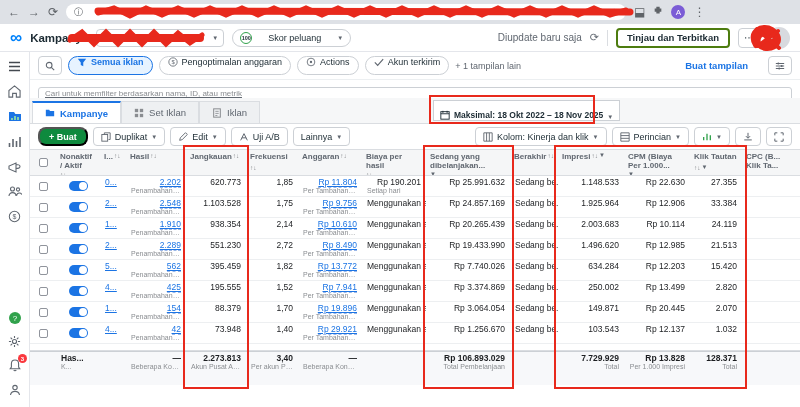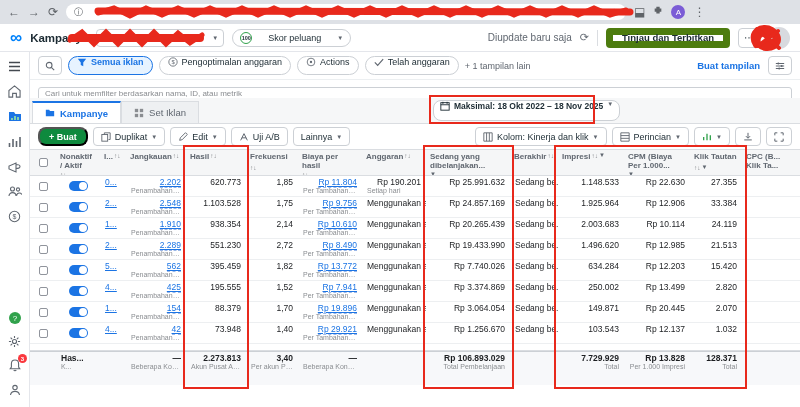--- a/index.html
+++ b/index.html
@@ -18,50 +18,50 @@
   .app-header { position:absolute; top:24px; left:0; right:0; height:28px; background:#fff; border-bottom:1px solid #e4e6eb; display:flex; align-items:center; padding:0 10px; gap:8px; }
   .meta-logo { color:#0082fb; font-size:17px; font-weight:bold; line-height:1; }
   .hdr-title { font-size:11.5px; font-weight:bold; color:#1c2b33; }
   .account-select { width:128px; height:18px; border:1px solid #ccd0d5; border-radius:4px; display:flex; align-items:center; justify-content:flex-end; padding:0 5px; font-size:8px; color:#606770; background:#fff; }
   .score-pill { height:18px; border:1px solid #ccd0d5; border-radius:10px; display:flex; align-items:center; gap:16px; padding:0 7px; font-size:9px; color:#1c2b33; background:#fff; }
   .score-ring { width:12px; height:12px; border:1.5px solid #31a24c; border-radius:50%; font-size:5.5px; display:flex; align-items:center; justify-content:center; color:#1c2b33; font-weight:bold; }
   .hdr-right { margin-left:auto; display:flex; align-items:center; gap:8px; }
   .updated-txt { font-size:10px; color:#606770; }
   .refresh-ic { font-size:11px; color:#606770; }
   .vdiv { width:1px; height:16px; background:#dadde1; }
-  .review-btn { height:20px; border:7px solid #4d7c0f; border-radius:4px; background:#fff; font-size:9.5px; font-weight:bold; color:#1c2b33; padding:0 9px; display:flex; align-items:center; }
+  .review-btn { height:20px; border:2px solid #4d7c0f; border-radius:4px; background:#fff; font-size:9.5px; font-weight:bold; color:#1c2b33; padding:0 9px; display:flex; align-items:center; }
   .more-btn { height:20px; width:22px; border:1px solid #ccd0d5; border-radius:4px; background:#fff; font-size:10px; color:#1c2b33; display:flex; align-items:center; justify-content:center; }
   .hdr-avatar { width:22px; height:22px; border-radius:50%; background:#d8dadf; }
 
   
   .sidebar { position:absolute; top:52px; left:0; width:30px; bottom:0; background:#fff; border-right:1px solid #e4e6eb; display:flex; flex-direction:column; align-items:center; padding:7px 0 10px 0; gap:10px; }
   .sb-ic { width:15px; height:15px; display:flex; align-items:center; justify-content:center; position:relative; }
   .sb-ic svg { display:block; }
   .sb-bottom { margin-top:auto; display:flex; flex-direction:column; gap:9px; align-items:center; }
   .badge { position:absolute; top:-4px; right:-5px; background:#fa383e; color:#fff; font-size:6px; min-width:9px; height:9px; border-radius:5px; display:flex; align-items:center; justify-content:center; padding:0 1px; font-weight:bold; }
 
   
   .main { position:absolute; top:52px; left:30px; right:0; bottom:0; background:#fff; }
 
   .toolbar { height:28px; display:flex; align-items:center; gap:6px; padding:0 8px; border-bottom:1px solid #eceff1; }
   .sq-btn { width:24px; height:19px; border:1px solid #ccd0d5; border-radius:4px; background:#fff; display:flex; align-items:center; justify-content:center; }
   .pill { height:19px; border:1px solid #ccd0d5; border-radius:10px; background:#fff; display:flex; align-items:flex-start; gap:4px; padding:0 8px; font-size:9px; color:#1c2b33; white-space:nowrap; }
   .pill.active { border-color:#1b74e4; color:#1b74e4; background:#e7f3ff; font-weight:bold; }
   .plain-link { font-size:9px; color:#606770; white-space:nowrap; }
-  .tb-right { margin-left:auto; display:flex; align-items:center; gap:8px; }
+  .tb-right { margin-left:auto; display:flex; align-items:center; gap:20px; }
   .blue-link { color:#1b74e4; font-size:9.5px; font-weight:bold; white-space:nowrap; }
 
   .searchbar { height:18px; padding:2px 8px; }
-  .search-input { width:100%; height:14px; border:1px solid #ccd0d5; border-radius:3px; font-size:8px; color:#606770; padding:0 6px; font-family:"Liberation Sans", sans-serif; }
+  .search-input { width:100%; height:14px; border:1px solid #ccd0d5; border-radius:3px; font-size:8px; color:#606770; padding:0 6px; font-family:"Liberation Sans", sans-serif;text-decoration:underline; }
   .search-input::placeholder { color:#8a8d91; }
 
   .tabs-row { height:26px; background:#f6f7f8; border-bottom:1px solid #dadde1; display:flex; align-items:flex-end; padding:0 0 0 2px; position:relative; }
   .tab { height:22px; display:flex; align-items:center; gap:5px; padding:0 12px; font-size:9.5px; border:1px solid #dadde1; border-bottom:none; background:#eef0f2; color:#606770; }
   .tab.active { background:#fff; color:#1b74e4; font-weight:bold; border-top:2px solid #1b74e4; }
-  .date-ctrl { position:absolute; left:403px; top:2px; height:21px; border:1px solid #ccd0d5; border-radius:8px; background:#fff; display:flex; align-items:flex-start; gap:4px; padding:0 6px; font-size:8.5px; font-weight:bold; color:#1c2b33; white-space:nowrap; }
+  .date-ctrl { position:absolute; left:403px; top:2px; height:21px; border:1px solid #ccd0d5; border-radius:0; background:#fff; display:flex; align-items:flex-end; gap:4px; padding:0 6px; font-size:8.5px; font-weight:bold; color:#1c2b33; white-space:nowrap; }
   .caret { font-size:6px; color:#606770; }
 
   .actions-row { height:26px; display:flex; align-items:center; gap:5px; padding:0 8px; border-bottom:1px solid #dadde1; background:#fff; }
   .create-btn { height:19px; background:#0e8a3e; color:#fff; border-radius:8px; font-size:9px; font-weight:bold; padding:0 9px; display:flex; align-items:center; }
   .act-btn { height:19px; border:1px solid #ccd0d5; border-radius:4px; background:#fff; display:flex; align-items:center; gap:4px; padding:0 7px; font-size:9px; color:#1c2b33; white-space:nowrap; }
   .act-right { margin-left:auto; display:flex; align-items:center; gap:5px; }
 
   
   .grid { display:grid; grid-template-columns:26px 44px 26px 60px 60px 52px 64px 64px 84px 48px 66px 66px 52px 58px; width:770px; }
   .thead { background:#f5f6f7; border-bottom:1px solid #dadde1; height:26px; }
@@ -227,21 +227,21 @@
         <svg class="ic10" viewBox="0 0 12 12">
             <circle cx="6" cy="6" r="4.6" fill="none" stroke="#606770" stroke-width="1"></circle>
             <circle cx="6" cy="6" r="1.4" fill="#606770"></circle>
           </svg>
         <span>Actions</span>
       </span>
       <span class="pill">
         <svg class="ic10" viewBox="0 0 12 12">
             <path d="M1 6.5 4.4 10 11 2.5" fill="none" stroke="#606770" stroke-width="1.4"></path>
           </svg>
-        <span>Telah anggaran</span>
+        <span>Akun terkirim</span>
       </span>
       <span class="plain-link">+ 1 tampilan lain</span>
       <div class="tb-right">
         <span class="blue-link">Buat tampilan</span>
         <span class="sq-btn">
           <svg class="ic10" viewBox="0 0 12 12">
               <path d="M1 3h10M1 6h10M1 9h10" stroke="#606770" stroke-width="1.2"></path>
               <circle cx="4" cy="3" r="1.2" fill="#606770"></circle>
               <circle cx="8" cy="6" r="1.2" fill="#606770"></circle>
               <circle cx="5" cy="9" r="1.2" fill="#606770"></circle>
@@ -262,20 +262,27 @@
         <span>Kampanye</span>
       </div>
       <div class="tab">
         <svg class="ic10" viewBox="0 0 12 12">
             <rect x="1" y="1" width="4" height="4" fill="#8a8d91"></rect>
             <rect x="7" y="1" width="4" height="4" fill="#8a8d91"></rect>
             <rect x="1" y="7" width="4" height="4" fill="#8a8d91"></rect>
             <rect x="7" y="7" width="4" height="4" fill="#8a8d91"></rect>
           </svg>
         <span>Set Iklan</span>
+      </div>
+      <div class="tab">
+        <svg class="ic10" viewBox="0 0 12 12">
+            <rect x="2" y="1" width="8" height="10" fill="none" stroke="#8a8d91" stroke-width="1.2"></rect>
+            <path d="M4 4h4M4 6.5h4M4 9h2.5" stroke="#8a8d91" stroke-width="1"></path>
+          </svg>
+        <span>Iklan</span>
       </div>
       <div class="date-ctrl">
         <svg class="ic10" viewBox="0 0 12 12">
             <rect x="1" y="2" width="10" height="9" fill="none" stroke="#1c2b33" stroke-width="1.1"></rect>
             <path d="M1 4.5h10M3.5 1v2.5M8.5 1v2.5" stroke="#1c2b33" stroke-width="1.1"></path>
           </svg>
         <span>Maksimal: 18 Okt 2022 – 18 Nov 2025</span>
         <span class="caret">▼</span>
       </div>
     </div>
@@ -348,37 +355,37 @@
         </div>
       <div class="th">
           <span>Nonaktif / Aktif</span>
           <span class="sort">↑↓</span>
         </div>
       <div class="th">
           <span>I...</span>
           <span class="sort">↑↓</span>
         </div>
       <div class="th">
+          <span>Hasil</span>
+          <span class="sort">↑↓</span>
+        </div>
+      <div class="th">
           <span>Jangkauan</span>
           <span class="sort">↑↓</span>
         </div>
       <div class="th">
-          <span>Hasil</span>
-          <span class="sort">↑↓</span>
-        </div>
-      <div class="th">
           <span>Frekuensi</span>
           <span class="sort">↑↓</span>
         </div>
       <div class="th">
+          <span>Anggaran</span>
+          <span class="sort">↑↓</span>
+        </div>
+      <div class="th">
           <span>Biaya per hasil</span>
-          <span class="sort">↑↓</span>
-        </div>
-      <div class="th">
-          <span>Anggaran</span>
           <span class="sort">↑↓</span>
         </div>
       <div class="th">
           <span>Sedang yang dibelanjakan...</span>
           <span class="caret">▼</span>
         </div>
       <div class="th">
           <span>Berakhir</span>
           <span class="sort">↑↓</span>
         </div>

